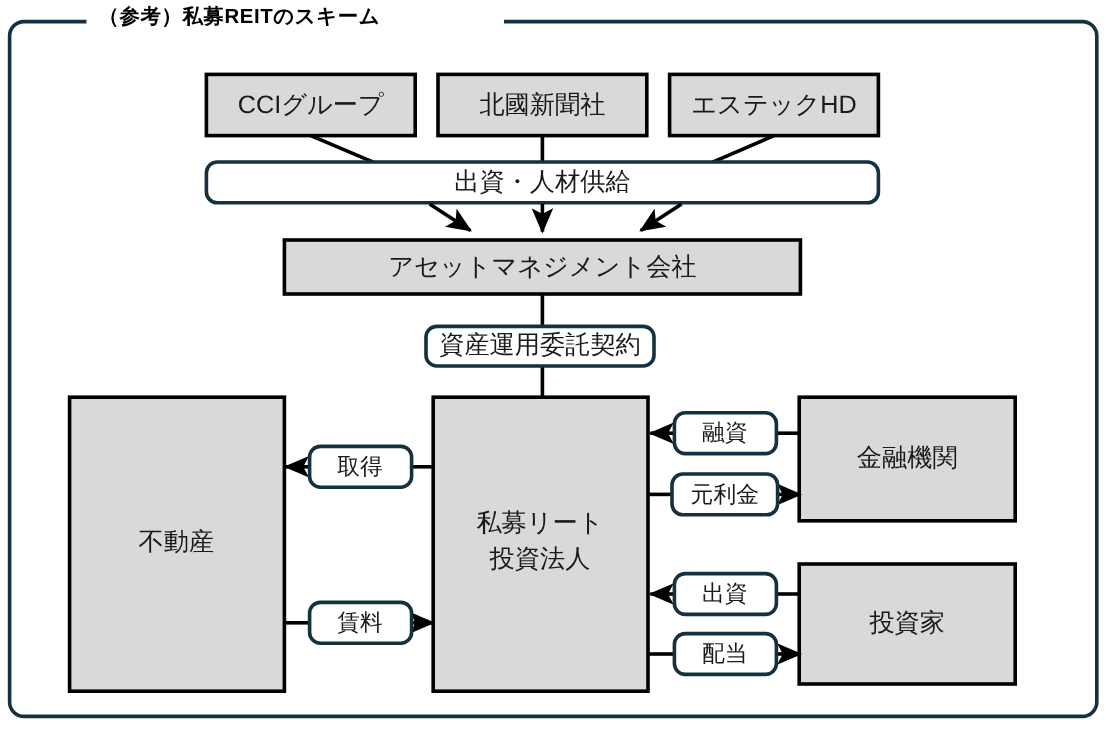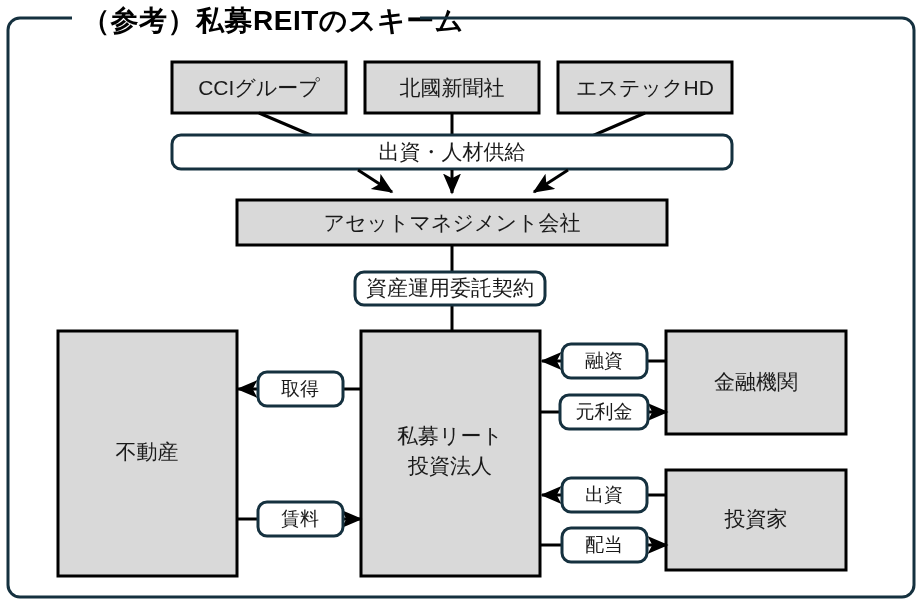--- a/index.html
+++ b/index.html
@@ -57,21 +57,21 @@
     font-size: 19px;
     fill: #1a1a1a;
     text-anchor: middle;
     dominant-baseline: middle;
   }
   .title-text {
     position: absolute;
     left: 82px;
     top: 2px;
     font-family: "Liberation Sans", "DejaVu Sans", sans-serif;
-    font-size: 28px;
+    font-size: 17px;
     font-weight: bold;
     color: #000000;
     white-space: nowrap;
     letter-spacing: 0.5px;
   }
 </style>
 </head>
 <body>
 
 <div id="diagram-root">

